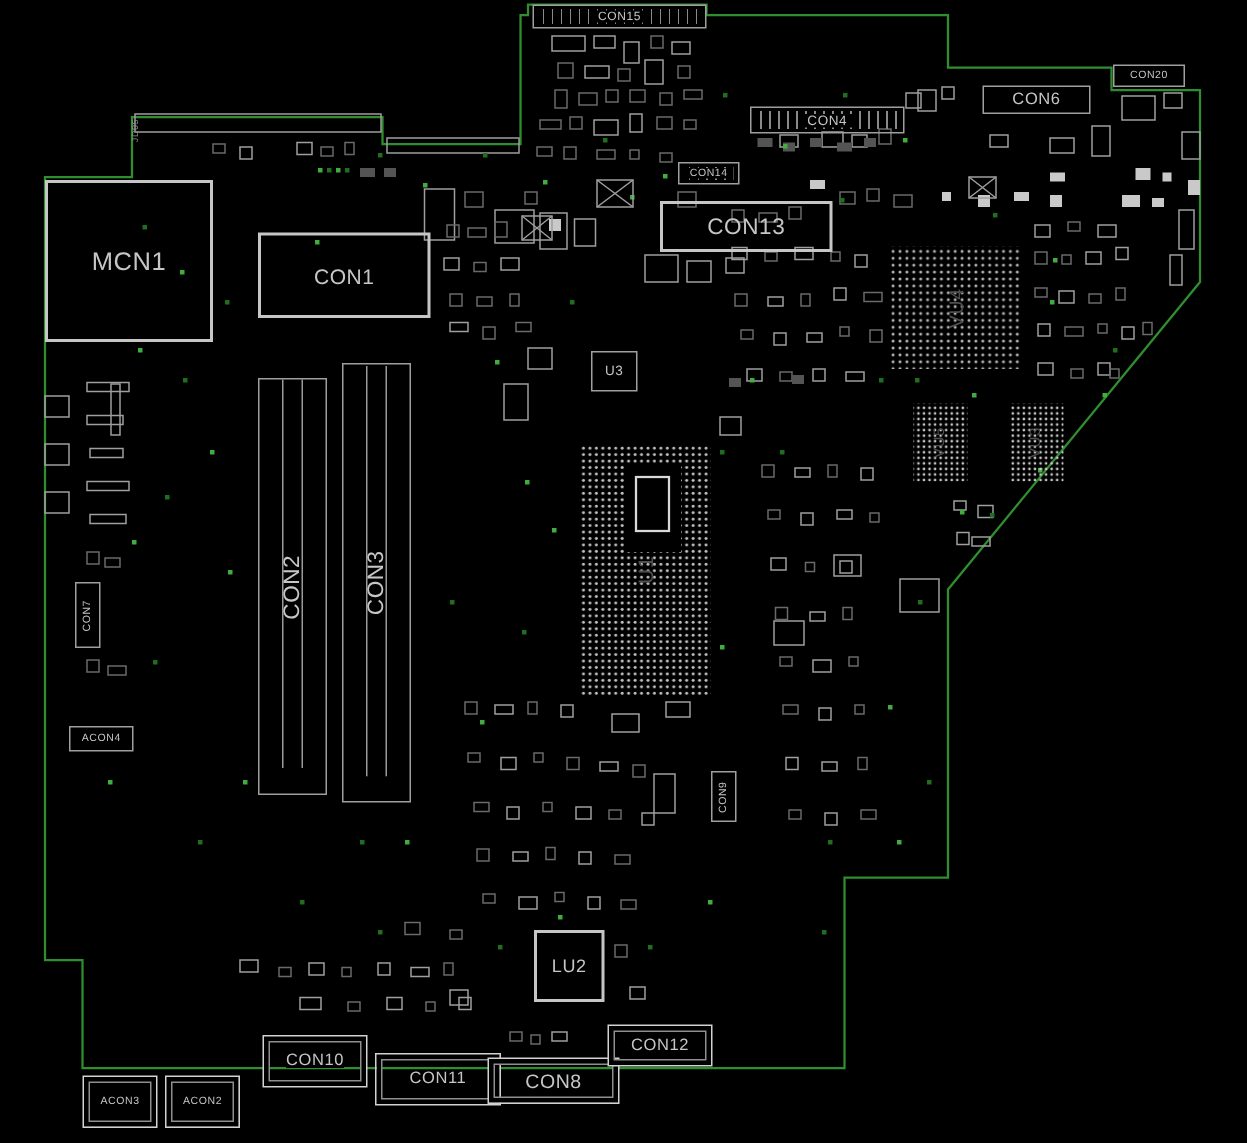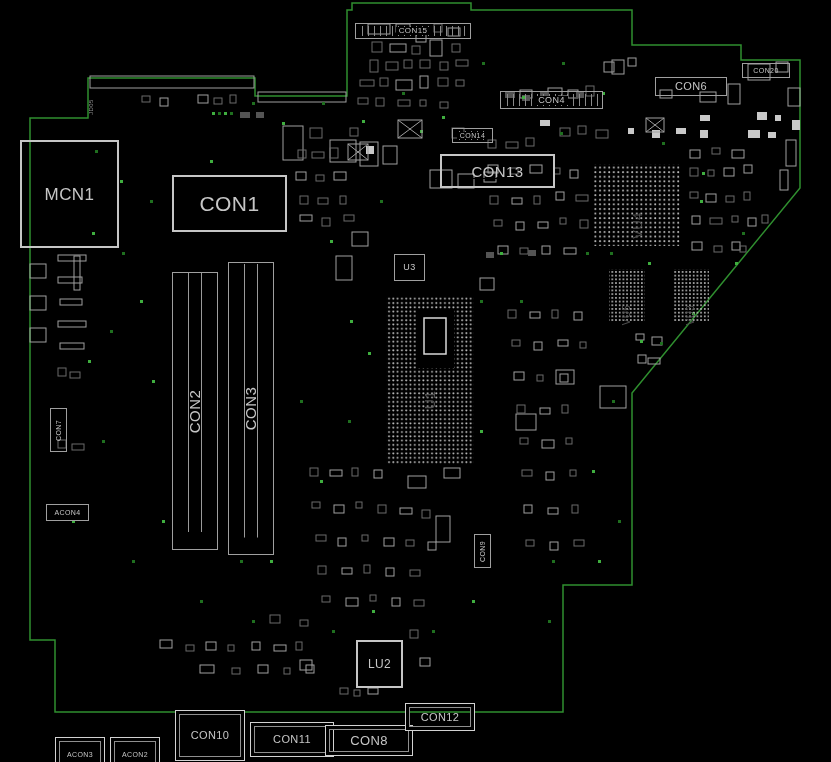--- a/index.html
+++ b/index.html
@@ -1,36 +1,36 @@
 <!DOCTYPE html>
 <html><head>
 <meta charset="utf-8">
 <style>
   html,body{margin:0;padding:0;background:#000;}
   #stage{position:relative;width:831px;height:762px;background:#000;overflow:hidden;
          font-family:"Liberation Sans",sans-serif;}
   #art{position:absolute;left:0;top:0;}
   .comp{position:absolute;display:flex;align-items:center;justify-content:center;
-        box-sizing:border-box;z-index:2;margin-top:20px;}
+        box-sizing:border-box;z-index:2;}
   .b1{border:1px solid #9f9f9f;}
   .b2{border:2px solid #c6c6c6;text-decoration:underline;}
   .dbl{border:1px solid #d2d2d2;box-shadow:inset 0 0 0 3px #000,inset 0 0 0 4px #8f8f8f;text-decoration:underline;}
   .ticks{background-image:repeating-linear-gradient(90deg,#8a8a8a 0 1px,rgba(0,0,0,0) 1px 6px);
          background-clip:content-box;padding:2px 3px;}
   .slot{background-image:linear-gradient(#9a9a9a,#9a9a9a),linear-gradient(#9a9a9a,#9a9a9a);
         background-repeat:no-repeat;background-size:1px 94%,1px 94%;
         background-position:36% 3%,64% 3%;}
   .lbl{color:#c6c6c6;letter-spacing:.4px;line-height:1;}
   .lbl.bg{background:#000;padding:0 3px;}
   .vert{display:inline-block;transform:rotate(-90deg);white-space:nowrap;}
   .faint{color:#4f4f4f;}
   .dimtx{color:#909090;}
   .fs6{font-size:6px}.fs7{font-size:7px}.fs8{font-size:8px}.fs9{font-size:9px}
   .fs10{font-size:10px}.fs11{font-size:11px}.fs12{font-size:12px}.fs13{font-size:13px}
-  .fs14{font-size:14px}.fs15{font-size:15px}.fs16{font-size:21px}.fs17{font-size:17px}
+  .fs14{font-size:14px}.fs15{font-size:15px}.fs16{font-size:14px}.fs17{font-size:17px}
 </style>
 </head>
 <body>
 
 <div id="stage">
 
   <svg id="art" width="831" height="762" viewBox="0 0 831 762">
     <defs>
       <pattern id="dots4" width="4.3" height="4.3" patternUnits="userSpaceOnUse">
         <circle cx="2" cy="2" r="1" fill="#c2c2c2"></circle>
@@ -359,21 +359,21 @@
       </g>
 
     <rect x="386" y="296" width="88" height="168" fill="url(#dots4)"></rect>
     <rect x="416" y="310" width="38" height="58" fill="#000"></rect>
     <rect x="424" y="318" width="22" height="36" fill="none" stroke="#d9d9d9" stroke-width="1.5"></rect>
     <rect x="594" y="164" width="86" height="82" fill="url(#dots45)"></rect>
     <rect x="609" y="269" width="36" height="52" fill="url(#dots36)"></rect>
     <rect x="673" y="269" width="36" height="52" fill="url(#dots36)"></rect>
   </svg>
 
-  <div class="comp b2" style="left:20px;top:120px;width:99px;height:108px">
+  <div class="comp b2" style="left:30px;top:120px;width:112px;height:108px">
     <span class="lbl fs17">MCN1</span>
     </div>
 
   <div class="comp b2" style="left:172px;top:155px;width:115px;height:57px">
     <span class="lbl fs16">CON1</span>
     </div>
 
   <div class="comp b1 slot" style="left:172px;top:252px;width:46px;height:278px">
     <span class="lbl vert fs15">CON2</span>
     </div>
@@ -439,21 +439,21 @@
     </div>
 
   <div class="comp b1" style="left:46px;top:484px;width:43px;height:17px">
     <span class="lbl fs7">ACON4</span>
     </div>
 
   <div class="comp" style="left:84px;top:76px;width:14px;height:22px">
     <span class="lbl vert fs6 dimtx">JD05</span>
     </div>
 
-  <div class="comp dbl" style="left:175px;top:690px;width:70px;height:51px">
+  <div class="comp dbl" style="left:175px;top:690px;width:70px;height:35px">
     <span class="lbl fs11">CON10</span>
     </div>
 
   <div class="comp dbl" style="left:250px;top:702px;width:84px;height:35px">
     <span class="lbl fs11">CON11</span>
     </div>
 
   <div class="comp dbl" style="left:325px;top:705px;width:88px;height:31px">
     <span class="lbl fs13">CON8</span>
     </div>

